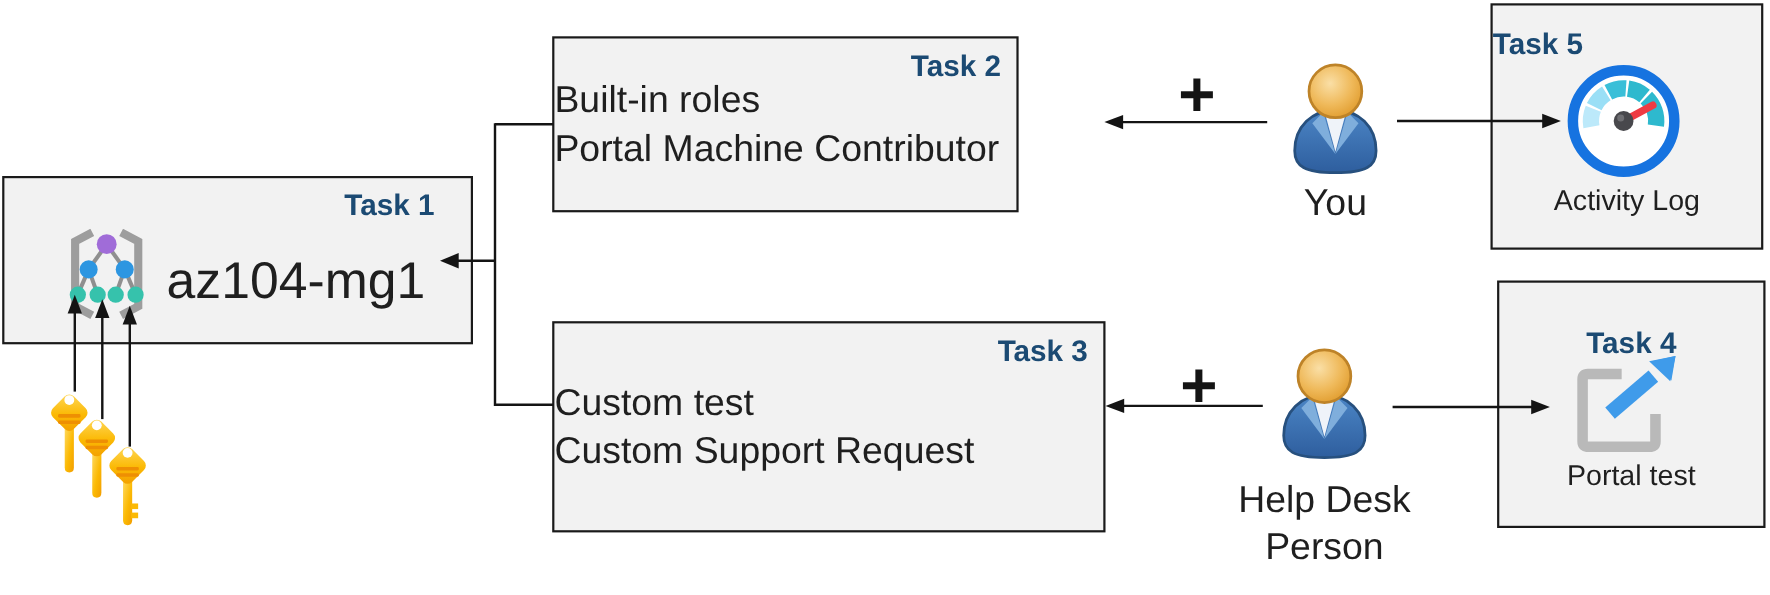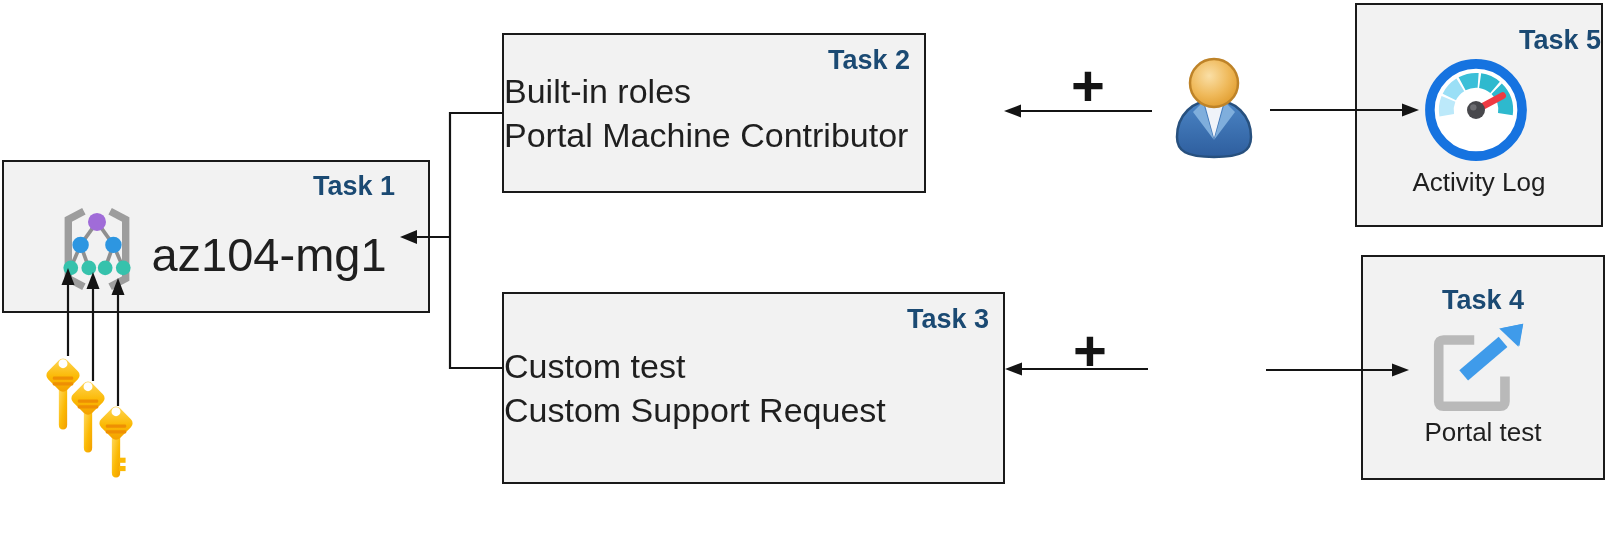--- a/index.html
+++ b/index.html
@@ -13,22 +13,22 @@
   }
   .task1{left:2px;top:160px;width:428px;height:153px;}
   .task2{left:502px;top:33px;width:424px;height:160px;}
   .task3{left:502px;top:292px;width:503px;height:192px;}
   .task5{left:1355px;top:3px;width:248px;height:224px;}
   .task4{left:1361px;top:255px;width:244px;height:225px;}
 
   .task-label{position:absolute;color:var(--task-label);font-weight:bold;font-size:27px;white-space:nowrap;}
   .task1 .task-label{top:9px;right:33px;}
   .task2 .task-label,.task3 .task-label{top:10px;right:14px;}
-  .task5 .task-label{top:20px;left:0;right:0;text-align:right;padding-left:17px;}
-  .task4 .task-label{top:28px;left:0;right:0;text-align:center;}
+  .task5 .task-label{top:20px;left:0;right:0;text-align:left;}
+  .task4 .task-label{top:40px;left:0;right:0;text-align:center;}
 
   .roles-text{
     position:absolute;left:0;right:0;top:50%;transform:translateY(-50%);
     font-size:34px;line-height:44px;color:var(--text);white-space:nowrap;
   }
   .caption{position:absolute;left:0;right:0;text-align:center;font-size:26px;color:var(--text);white-space:nowrap;}
   .task5 .caption{top:162px;}
   .task4 .caption{top:160px;}
 
   .mg-icon{position:absolute;left:52px;top:46px;width:82px;height:82px;}
@@ -170,22 +170,32 @@
       <polygon points="95,9 90,33 70,14" fill="#3F9BEA"></polygon>
       <polygon points="95,9 91.1,32.3 72.7,13.9" fill="#3F9BEA"></polygon>
     </svg>
     <div class="caption">Portal test</div>
   </div>
 
   <div class="person you">
     <svg class="person-svg" viewBox="0 0 100 104">
       <use href="#person-shape"></use>
     </svg>
-  </div>
-
+    <div class="person-label">You</div>
+  </div>
+
+  <div class="person helpdesk">
+    <svg class="person-svg" viewBox="0 0 100 104">
+      <use href="#person-shape"></use>
+    </svg>
+    <div class="person-label">
+      <div>Help Desk</div>
+      <div>Person</div>
+    </div>
+  </div>
 
   <div class="plus plus1">+</div>
   <div class="plus plus2">+</div>
 
   <svg class="key key1" viewBox="0 0 72 130">
       <use href="#key-shape"></use>
     </svg>
   <svg class="key key2" viewBox="0 0 72 130">
       <use href="#key-shape"></use>
     </svg>

